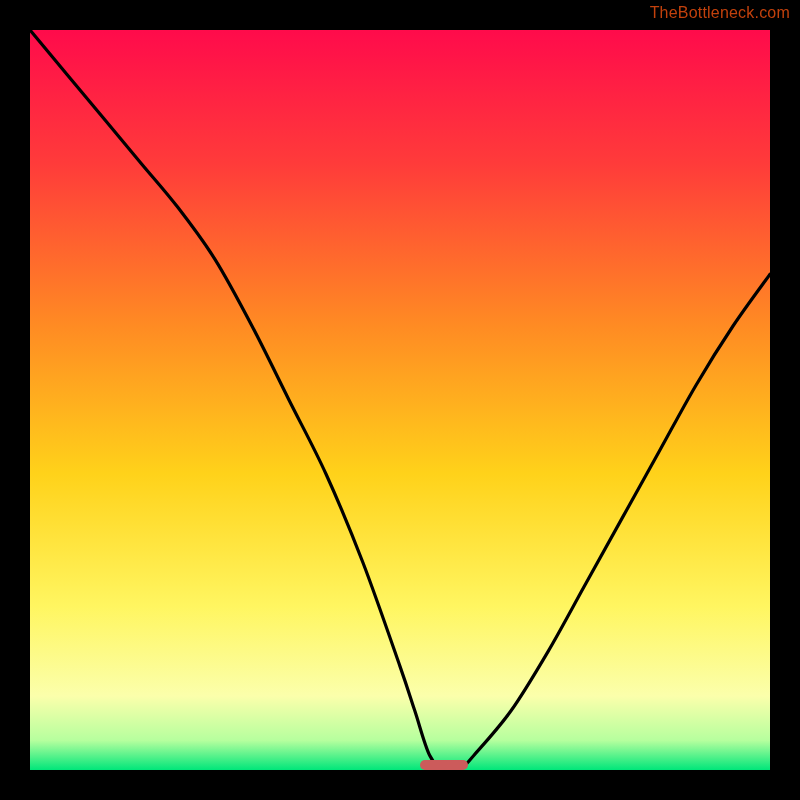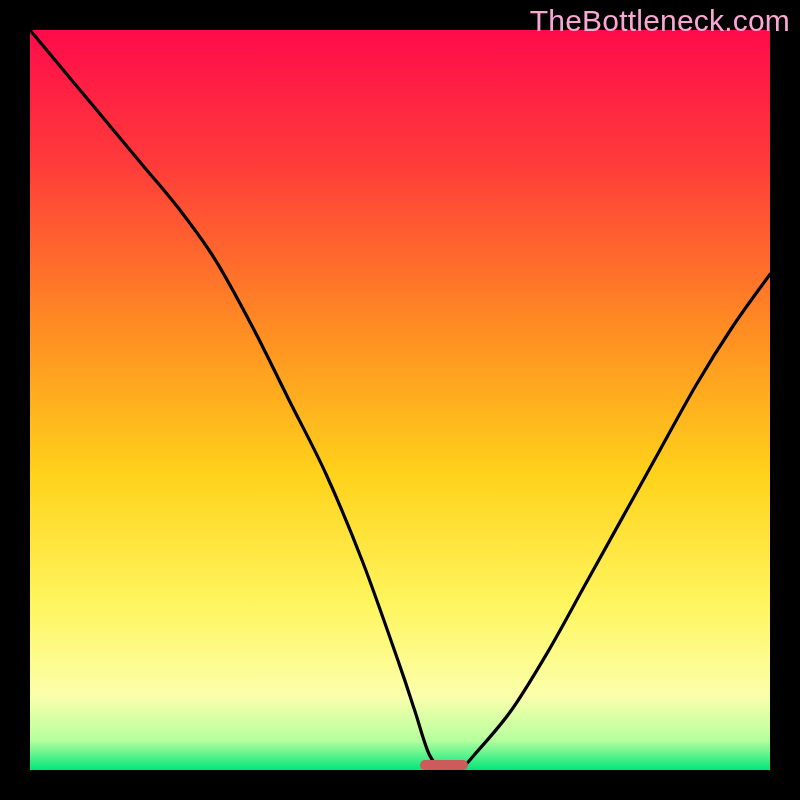--- a/index.html
+++ b/index.html
@@ -8,22 +8,22 @@
     width: 800px;
     height: 800px;
     background: #000;
     overflow: hidden;
   }
   .watermark {
     position: absolute;
     top: 4px;
     right: 10px;
     font-family: Arial, Helvetica, sans-serif;
-    font-size: 30px;
-    color: #f9a8d4;
+    font-size: 16px;
+    color: #c2410c;
     z-index: 10;
     letter-spacing: 0.2px;
   }
   .frame {
     position: absolute;
     left: 30px;
     top: 30px;
     width: 740px;
     height: 740px;
     background: #000;

